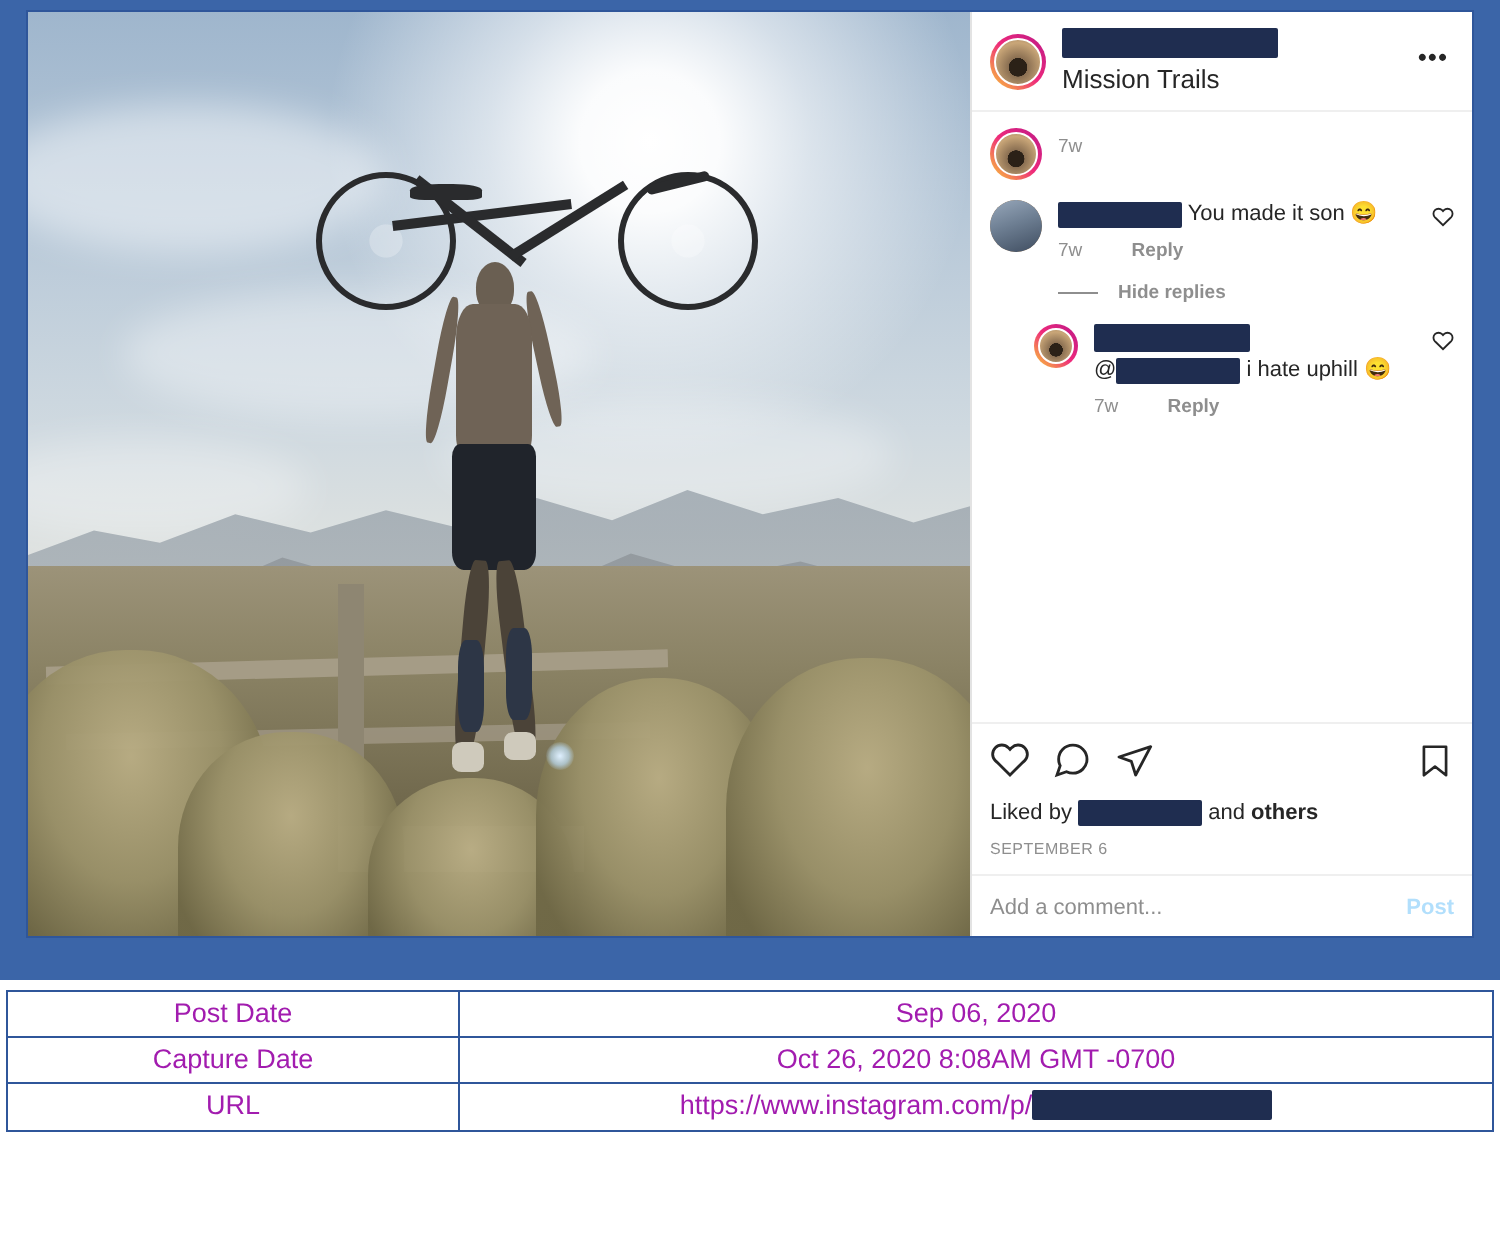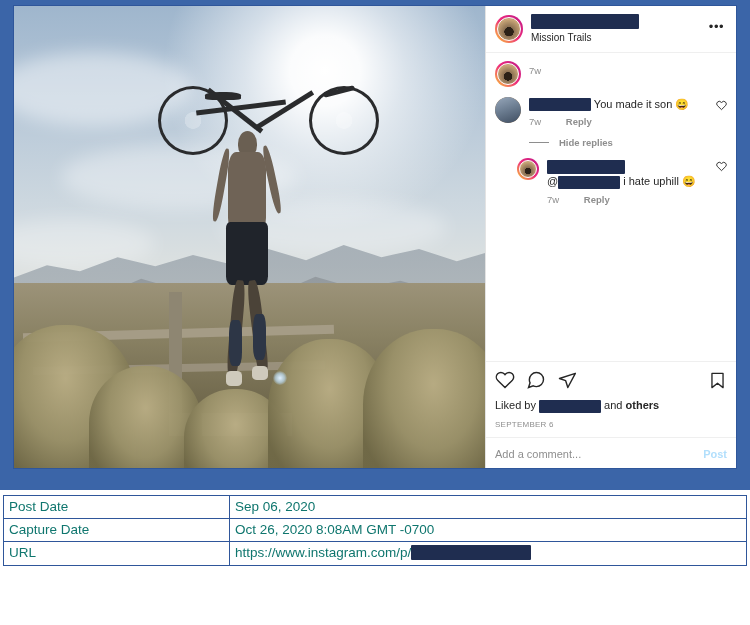--- a/index.html
+++ b/index.html
@@ -174,21 +174,21 @@
     border: 1.5px solid #fff;
   }
   .avatar.plain .av-img {
     background: linear-gradient(160deg,#98a8bb 0%, #6e7f93 45%, #3f4d60 100%);
     border: none;
   }
   .a28 { width: 28px; height: 28px; }
   .a26 { width: 26px; height: 26px; }
   .a22 { width: 22px; height: 22px; }
   .hdr-text { flex: 1 1 auto; min-width: 0; line-height: 1.25; }
-  .hdr-loc { font-size: 10px; color: #262626; margin-top: 3px; }
+  .hdr-loc { font-size: 13px; color: #262626; margin-top: 3px; }
   .dots {
     flex: 0 0 auto; color: #262626; font-size: 13px; letter-spacing: .5px;
     padding: 0 4px 6px 0; cursor: pointer;
   }
 
   .ig-comments { flex: 1 1 auto; overflow: hidden; padding: 8px 9px 0 9px; }
   .cmt { display: flex; gap: 8px; margin-bottom: 10px; }
   .cmt-body { flex: 1 1 auto; min-width: 0; }
   .cmt-text { line-height: 1.45; font-size: 11px; word-wrap: break-word; }
   .cmt-meta { margin-top: 4px; font-size: 9.5px; color: #8e8e8e; }
@@ -224,22 +224,23 @@
   }
   .add-ph { flex: 1 1 auto; font-size: 11px; color: #8e8e8e; }
   .post-btn { font-size: 11px; color: #b2dffc; font-weight: bold; cursor: pointer; }
 
   
   .meta { position: absolute; left: 3px; top: 495px; width: 744px; }
   table { border-collapse: collapse; width: 100%; table-layout: fixed; }
   td {
     border: 1.5px solid #2f569a; padding: 2px 5px;
     font-family: "Liberation Sans", sans-serif; font-size: 13.5px;
-    color: #0f766e; vertical-align: top; line-height: 1.35;
+    color: #a21caf; vertical-align: top; line-height: 1.35;
     word-break: break-all;
+    text-align: center;
   }
   td.k { width: 226px; word-break: normal; }
   .url-red {
     display: inline-block; background: #1f2d50; height: 15px;
     width: 120px; vertical-align: -3px; border-radius: 1px;
   }
 </style>
 </head>
 <body>
 

